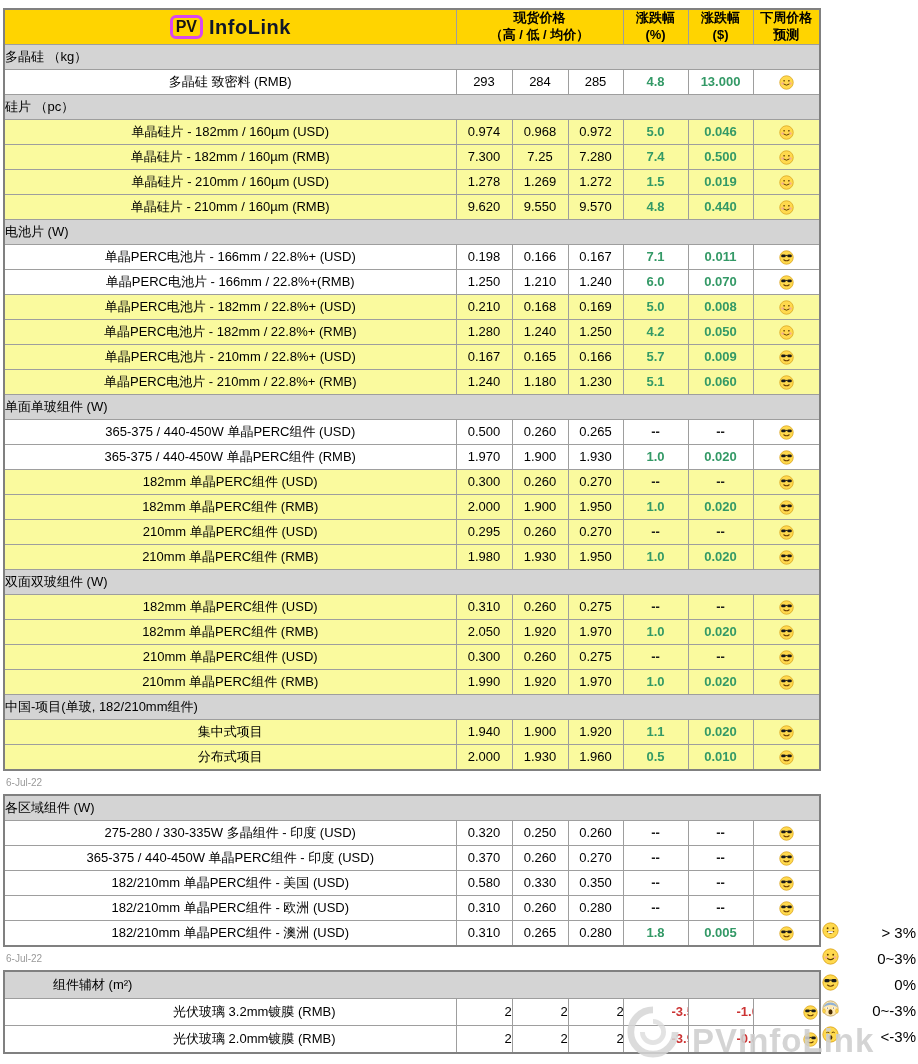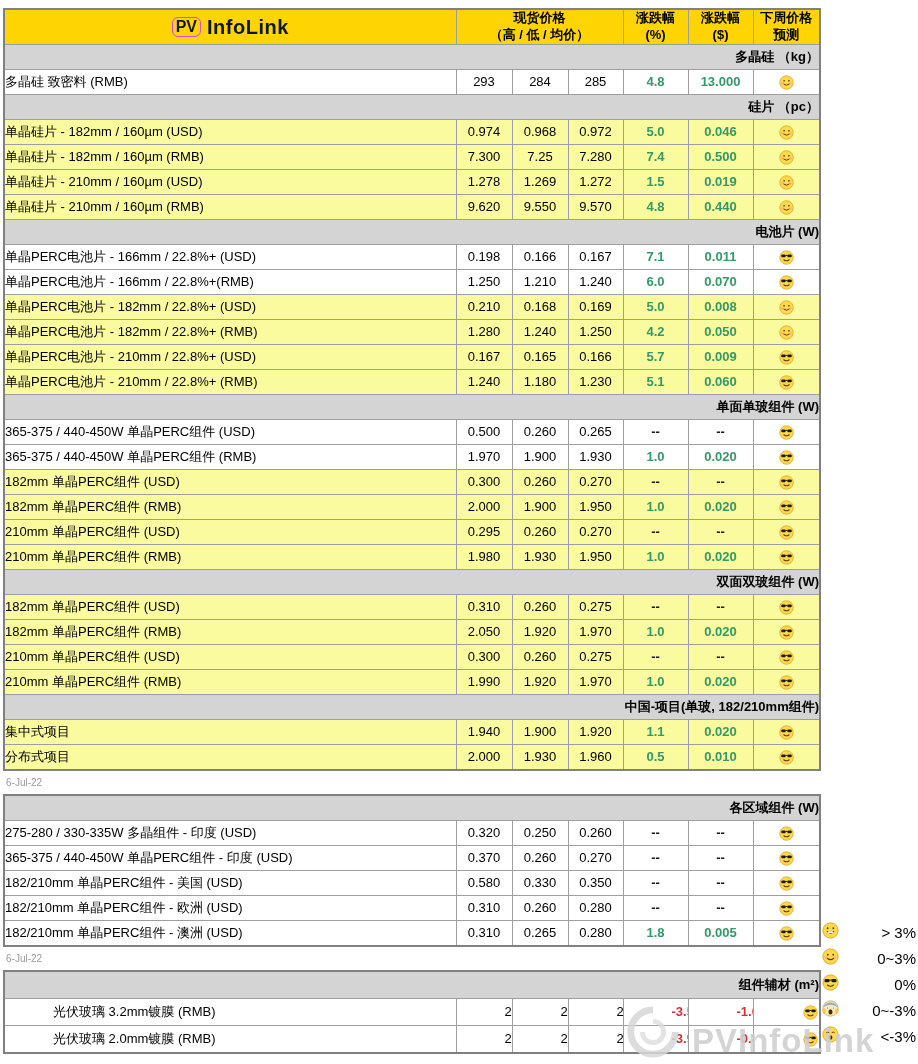--- a/index.html
+++ b/index.html
@@ -6,26 +6,26 @@
   body{width:918px;height:1064px;font-family:"Liberation Sans",sans-serif;color:#000;position:relative;overflow:hidden;}
   .page{position:relative;width:918px;height:1064px;}
 
   table.price-table{border-collapse:collapse;table-layout:fixed;width:816px;margin-left:3px;border:2px solid #808080;}
   table.price-table td, table.price-table th{border:1px solid #9E9E9E;height:24px;font-size:13px;padding:0;white-space:nowrap;overflow:hidden;}
   #table-0{margin-top:8px;}
   #table-2 td{height:26px;padding-left:48px;}
 
   thead th{background:#FFD400;font-weight:bold;font-size:14px;height:44px;text-align:center;line-height:1.3;}
   .logo{display:flex;align-items:center;justify-content:center;gap:6px;}
-  .pv-box{display:inline-block;border:1px solid #d946ef;border-radius:6px;padding:1px 3px;font-size:16px;font-weight:bold;line-height:1;color:#141414;}
+  .pv-box{display:inline-block;border:3px solid #d946ef;border-radius:6px;padding:1px 3px;font-size:16px;font-weight:bold;line-height:1;color:#141414;}
   .brand{font-size:20px;font-weight:bold;color:#0f172a;letter-spacing:0.5px;}
 
-  .section-td{background:#D4D4D4;font-weight:bold;text-align:right;font-size:13.5px;}
+  .section-td{background:#D4D4D4;font-weight:normal;text-align:left;font-size:13.5px;}
   .row-hl td{background:#FAFA9E;}
-  .name-cell{text-align:left;padding-left:7px;}
+  .name-cell{text-align:center;padding-left:7px;}
   .num{text-align:center;}
   .chg{font-weight:bold;}
   .chg.up{color:#339966;}
   .chg.down{color:#CC3333;}
   .chg.flat{color:#1A1A1A;}
   .forecast-cell svg{vertical-align:middle;}
 
   .date{font-size:10px;color:#9A9A9A;margin:6px 8px 5px 6px;height:12px;line-height:12px;}
 
   .legend{position:absolute;left:822px;top:911px;width:94px;}

